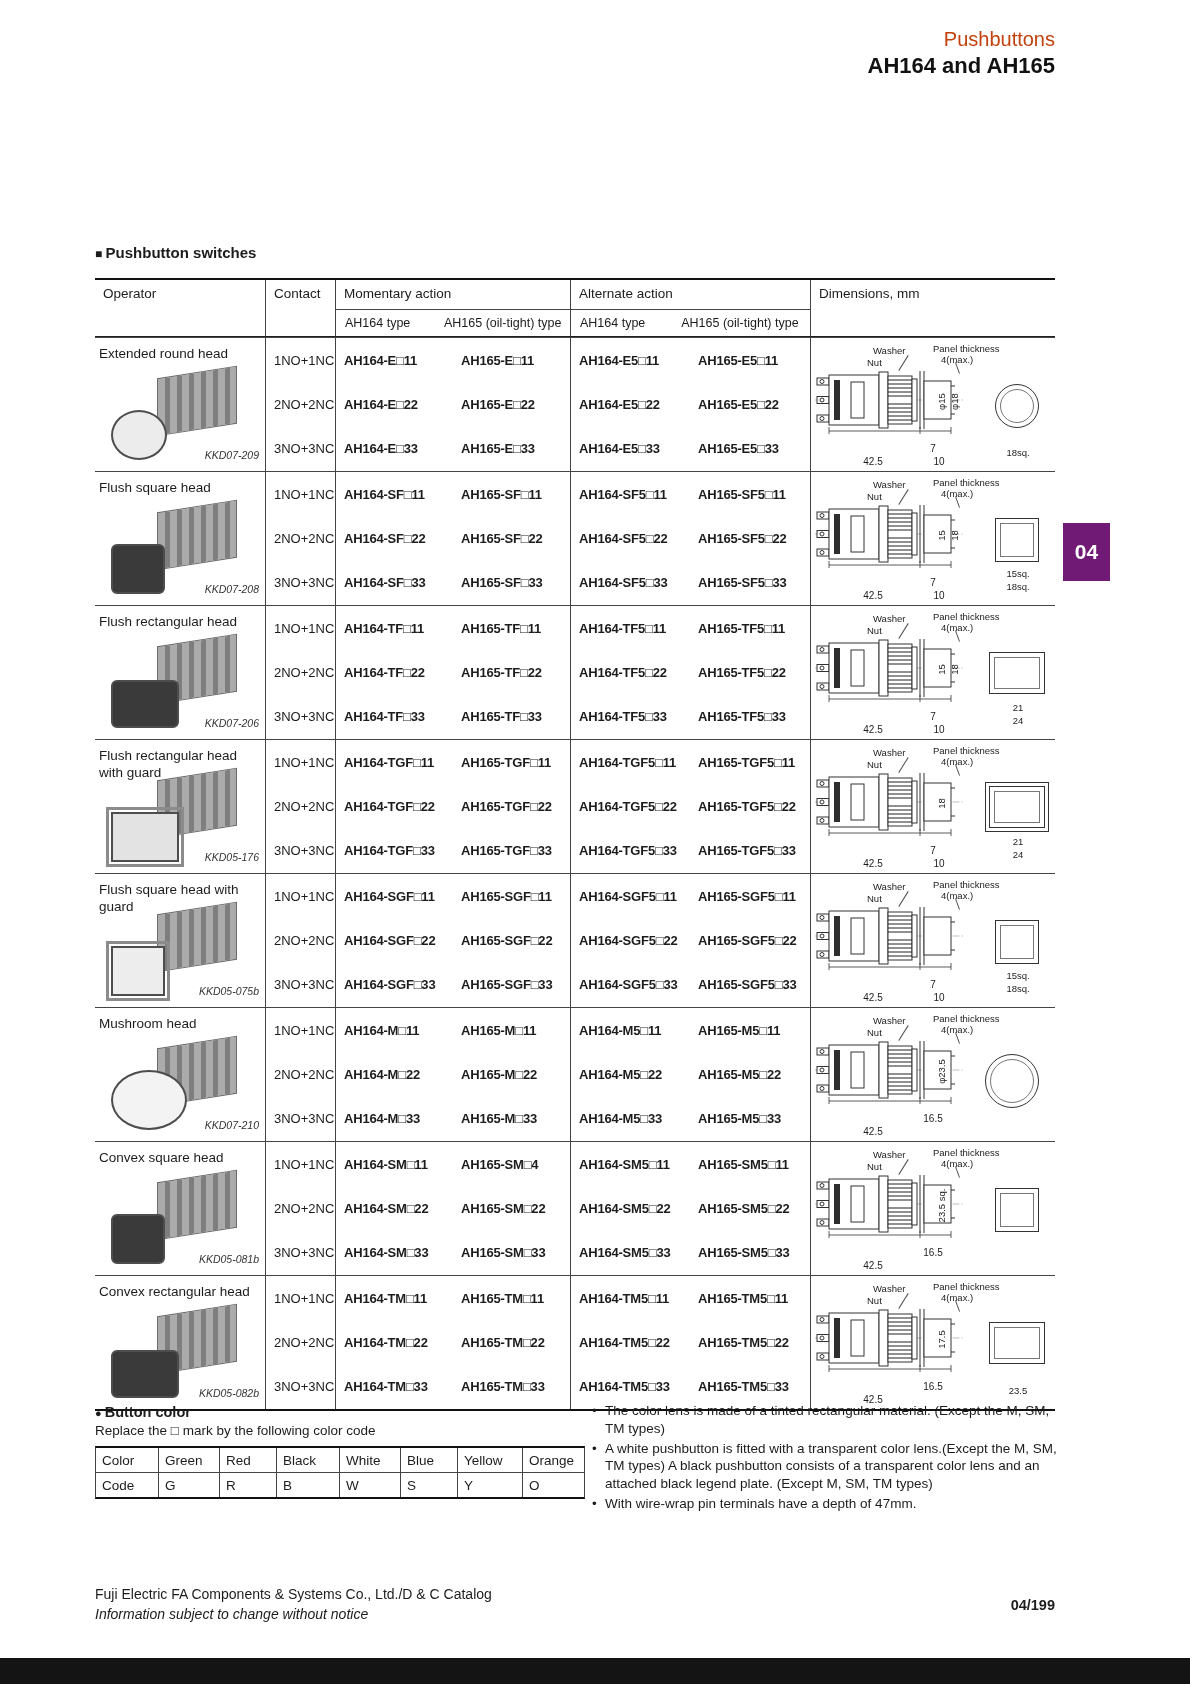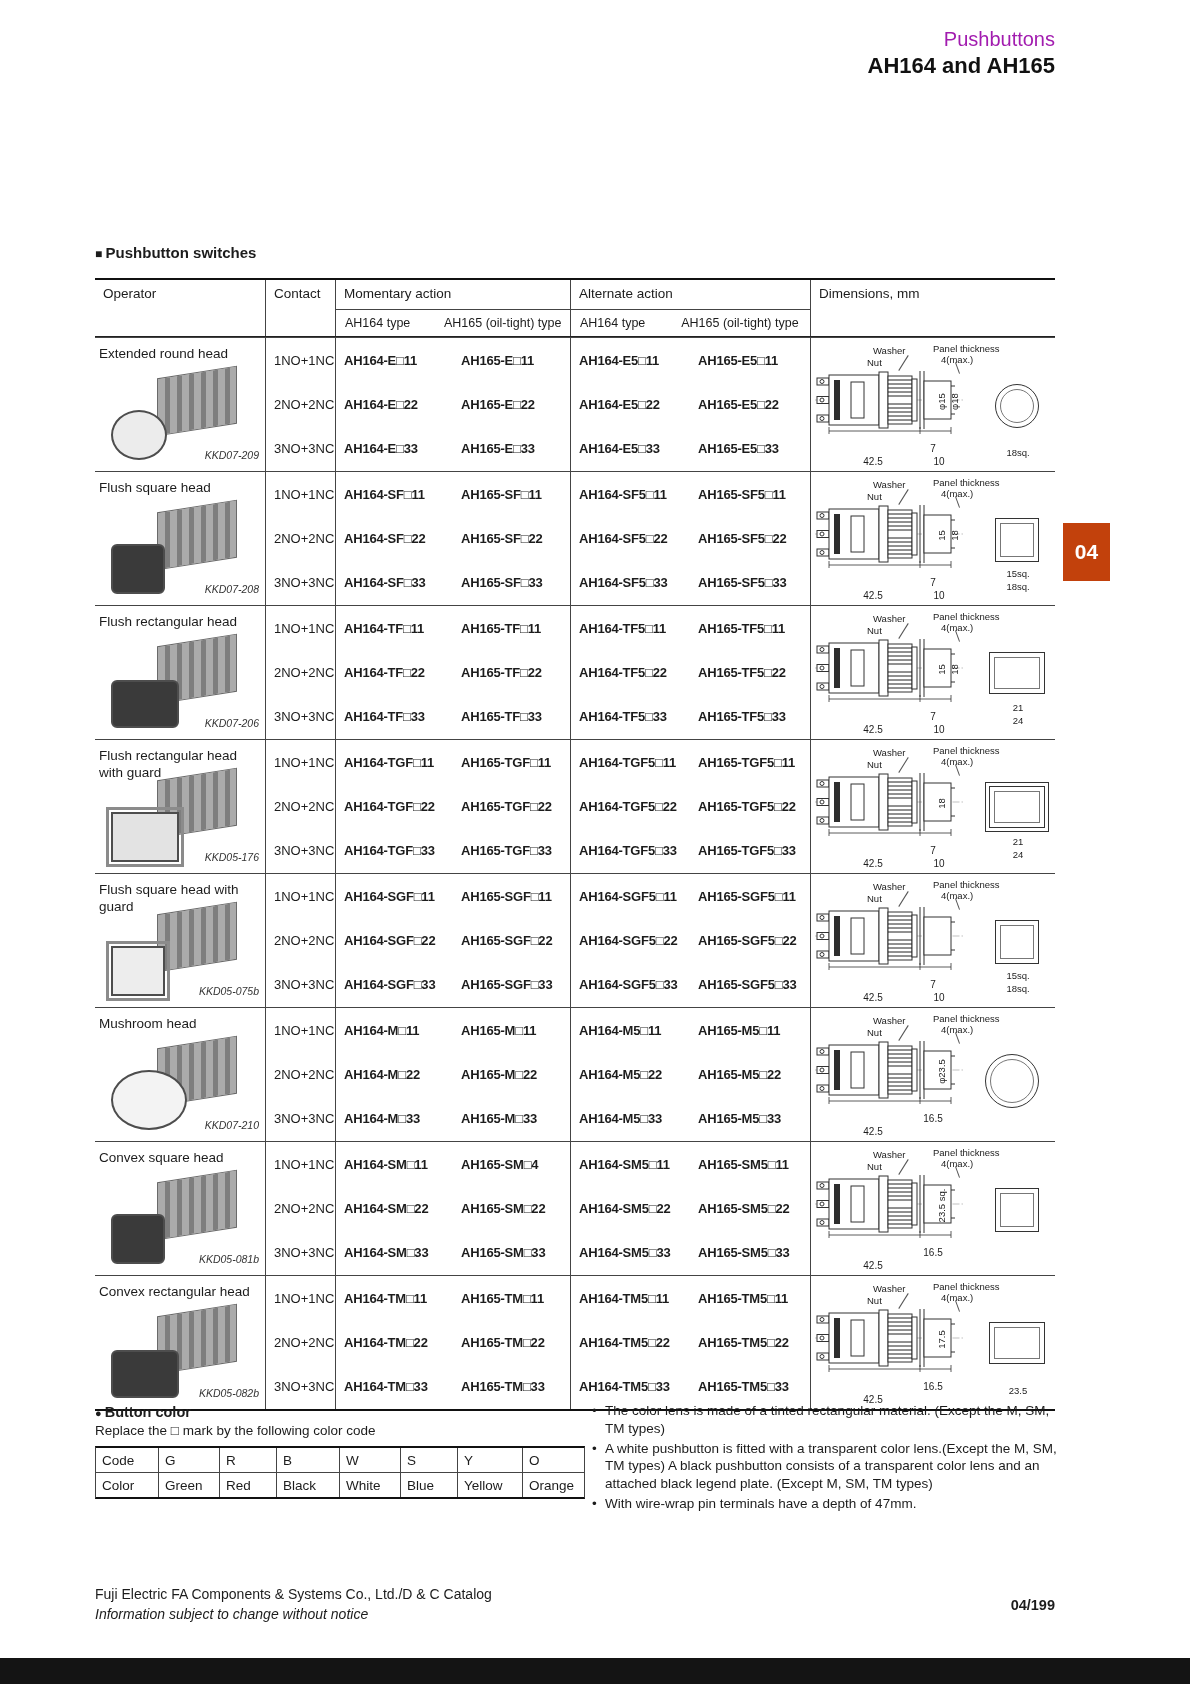--- a/index.html
+++ b/index.html
@@ -1,21 +1,21 @@
 <!DOCTYPE html>
 <html><head>
 <meta charset="utf-8">
 <style>
   html,body{margin:0;padding:0;background:#ffffff;}
   .page{position:relative;width:1190px;height:1684px;background:#ffffff;overflow:hidden;
         font-family:"Liberation Sans","DejaVu Sans",sans-serif;color:#1c1c1c;}
 
   
   .doc-head{position:absolute;top:26px;left:600px;width:455px;text-align:right;line-height:1.3;}
-  .doc-head .t1{font-size:20px;color:#a21caf;}
+  .doc-head .t1{font-size:20px;color:#c2410c;}
   .doc-head .t2{font-size:22px;font-weight:bold;color:#111;}
 
   
   .section-title{position:absolute;left:95px;top:244px;font-size:15px;font-weight:bold;}
   .section-title::before{content:"■ ";font-size:12px;}
 
   
   .main-table{position:absolute;left:95px;top:270px;width:960px;border-top:2.5px solid #111;
               border-bottom:2.5px solid #111;margin-top:8px;}
   .thead{display:grid;grid-template-columns:170px 70px 235px 240px 245px;border-bottom:1.5px solid #222;}
@@ -72,21 +72,21 @@
   .fv::after{content:"";position:absolute;inset:4px;border:1px solid #777;border-radius:inherit;}
   .fv-circle{width:42px;height:42px;border-radius:50%;}
   .fv-square{width:42px;height:42px;}
   .fv-rect{width:54px;height:40px;right:10px;}
   .fv-big{width:52px;height:52px;border-radius:50%;}
   .fv-guard{outline:1px solid #333;outline-offset:3px;}
   .flab1{position:absolute;right:4px;top:96px;width:66px;text-align:center;font-size:9.5px;}
   .flab2{position:absolute;right:4px;top:109px;width:66px;text-align:center;font-size:9.5px;}
 
   
-  .side-tab{position:absolute;left:1063px;top:523px;width:47px;height:58px;background:#c2410c;
+  .side-tab{position:absolute;left:1063px;top:523px;width:47px;height:58px;background:#701a75;
             color:#fff;font-size:21px;font-weight:bold;display:flex;align-items:center;justify-content:center;}
 
   
   .bc-block{position:absolute;left:95px;top:1404px;width:490px;}
   .bc-title{font-size:14.5px;font-weight:bold;}
   .bc-title::before{content:"● ";font-size:11px;}
   .bc-sub{font-size:13.5px;margin-top:3px;}
   .color-table{margin-top:8px;border-top:2px solid #111;border-bottom:2.5px solid #111;
                border-left:1px solid #444;border-right:1px solid #444;}
   .ct-row{display:grid;grid-template-columns:62px 61px 57px 63px 61px 57px 65px 62px;height:24px;}
@@ -942,53 +942,53 @@
 
   </div>
 
   <div class="side-tab">04</div>
 
   <div class="bc-block">
     <div class="bc-title">Button color</div>
     <div class="bc-sub">Replace the □ mark by the following color code</div>
     <div class="color-table">
       <div class="ct-row">
+        <span class="ct-cell">Color</span>
+
+          <span class="ct-cell">Green</span>
+
+          <span class="ct-cell">Red</span>
+
+          <span class="ct-cell">Black</span>
+
+          <span class="ct-cell">White</span>
+
+          <span class="ct-cell">Blue</span>
+
+          <span class="ct-cell">Yellow</span>
+
+          <span class="ct-cell">Orange</span>
+
+      </div>
+      <div class="ct-row">
         <span class="ct-cell">Code</span>
 
           <span class="ct-cell">G</span>
 
           <span class="ct-cell">R</span>
 
           <span class="ct-cell">B</span>
 
           <span class="ct-cell">W</span>
 
           <span class="ct-cell">S</span>
 
           <span class="ct-cell">Y</span>
 
           <span class="ct-cell">O</span>
-
-      </div>
-      <div class="ct-row">
-        <span class="ct-cell">Color</span>
-
-          <span class="ct-cell">Green</span>
-
-          <span class="ct-cell">Red</span>
-
-          <span class="ct-cell">Black</span>
-
-          <span class="ct-cell">White</span>
-
-          <span class="ct-cell">Blue</span>
-
-          <span class="ct-cell">Yellow</span>
-
-          <span class="ct-cell">Orange</span>
 
       </div>
     </div>
   </div>
 
   <div class="notes">
 
       <div class="note">The color lens is made of a tinted rectangular material. (Except the M, SM, TM types)</div>
 
       <div class="note">A white pushbutton is fitted with a transparent color lens.(Except the M, SM, TM types)  A black pushbutton consists of a transparent color lens and an attached black legend plate. (Except M, SM, TM types)</div>

